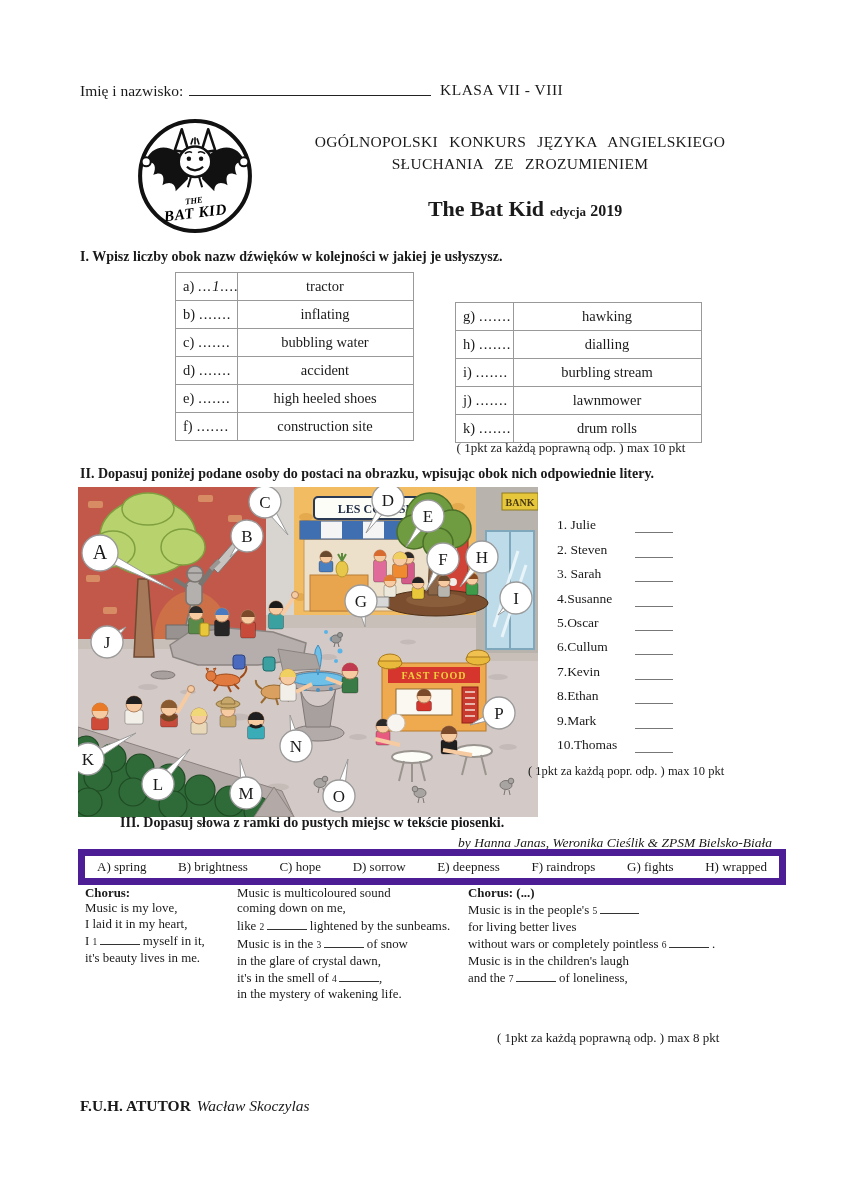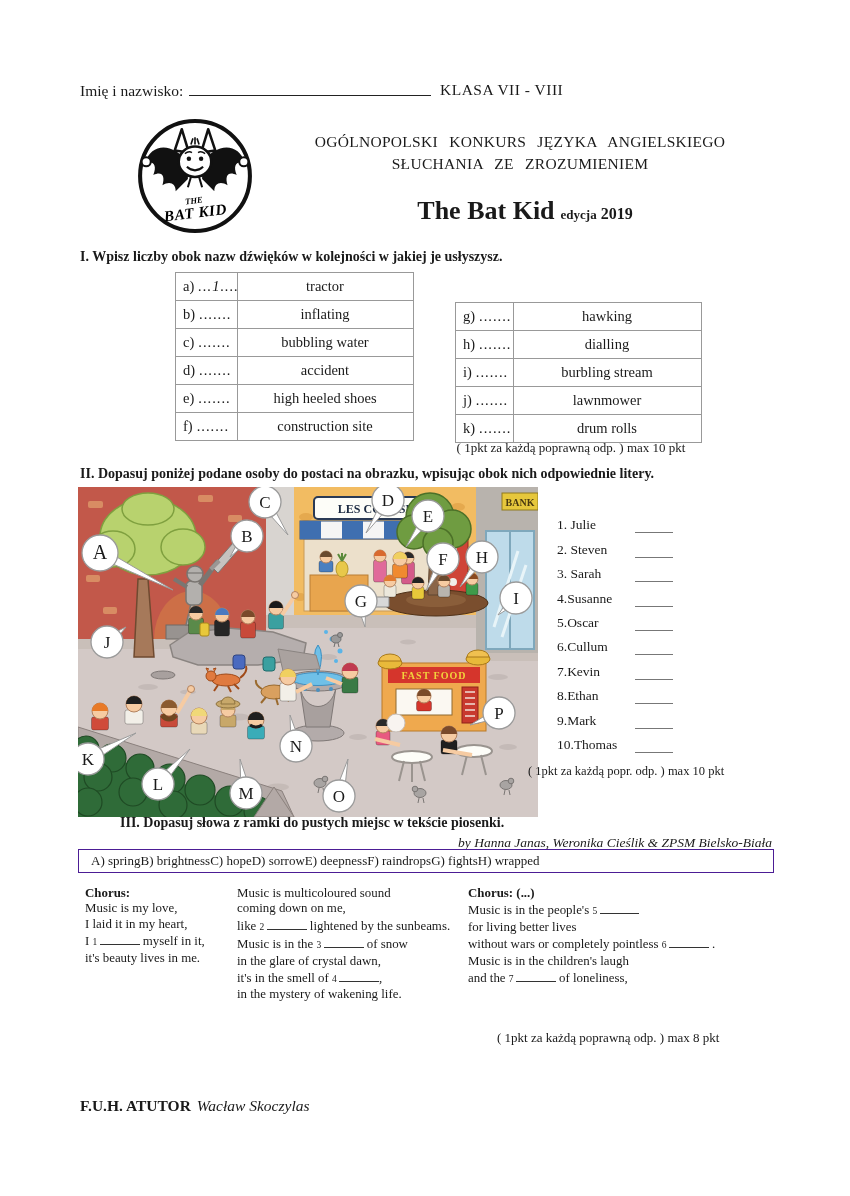--- a/index.html
+++ b/index.html
@@ -4,42 +4,42 @@
 <style>
   html,body{margin:0;padding:0;background:#fff;}
   .page{position:relative;width:850px;height:1196px;background:#fff;overflow:hidden;
         font-family:"Liberation Serif",serif;color:#1a1a1a;}
   .abs{position:absolute;}
   
   .hdr{font-size:15.5px;}
   .header-line{display:inline-block;width:242px;border-bottom:1.4px solid #222;height:14px;margin-left:6px;}
   
   .tline{text-align:center;font-size:15.5px;word-spacing:7px;letter-spacing:.3px;}
-  .bat-title{font-size:26px;font-weight:bold;}
+  .bat-title{font-size:22px;font-weight:bold;}
   .edition{font-size:13px;font-weight:bold;margin-left:6px;}
   .year{font-size:16px;font-weight:bold;margin-left:4px;}
   
   .sec-heading{font-weight:bold;font-size:14px;}
   
   .stable{position:absolute;border:1px solid #999;border-bottom:none;font-size:14.5px;background:#fff;}
   .srow{display:grid;border-bottom:1px solid #999;align-items:center;height:27px;}
   .srow-l{grid-template-columns:62px 174px;}
   .srow-r{grid-template-columns:58px 186px;}
   .cell-l{padding-left:7px;border-right:1px solid #999;height:100%;display:flex;align-items:center;}
   .cell-s{text-align:center;}
   .blank-dots{margin-left:4px;letter-spacing:1px;}
   .points{font-size:13px;}
   
   .name-row{height:24.4px;display:flex;align-items:flex-end;font-size:13.5px;}
   .name-text{width:78px;}
   .name-blank{width:38px;border-bottom:1px solid #777;height:15px;}
   
   .credit{font-style:italic;font-size:13.5px;text-align:right;}
-  .wordbank{display:flex;align-items:center;
-            border:1px solid #4c1d95;height:22px;padding:0 12px;font-size:13px;background:#fff;}
+  .wordbank{display:flex;align-items:center;justify-content:space-between;
+            border:7px solid #4c1d95;height:22px;padding:0 12px;font-size:13px;background:#fff;}
   .lyr{font-size:12.9px;line-height:15.4px;}
   .lyr div{white-space:nowrap;}
   .lyr .bold{font-weight:bold;}
   .num{font-size:9.5px;}
   .lyr-blank{display:inline-block;height:12px;border-bottom:1.2px solid #333;}
   .footer{font-size:15.5px;}
   .footer .co{font-weight:bold;}
   .footer .au{font-style:italic;margin-left:6px;margin-top:35px;}
   svg text{font-family:"Liberation Serif",serif;}
 </style>

